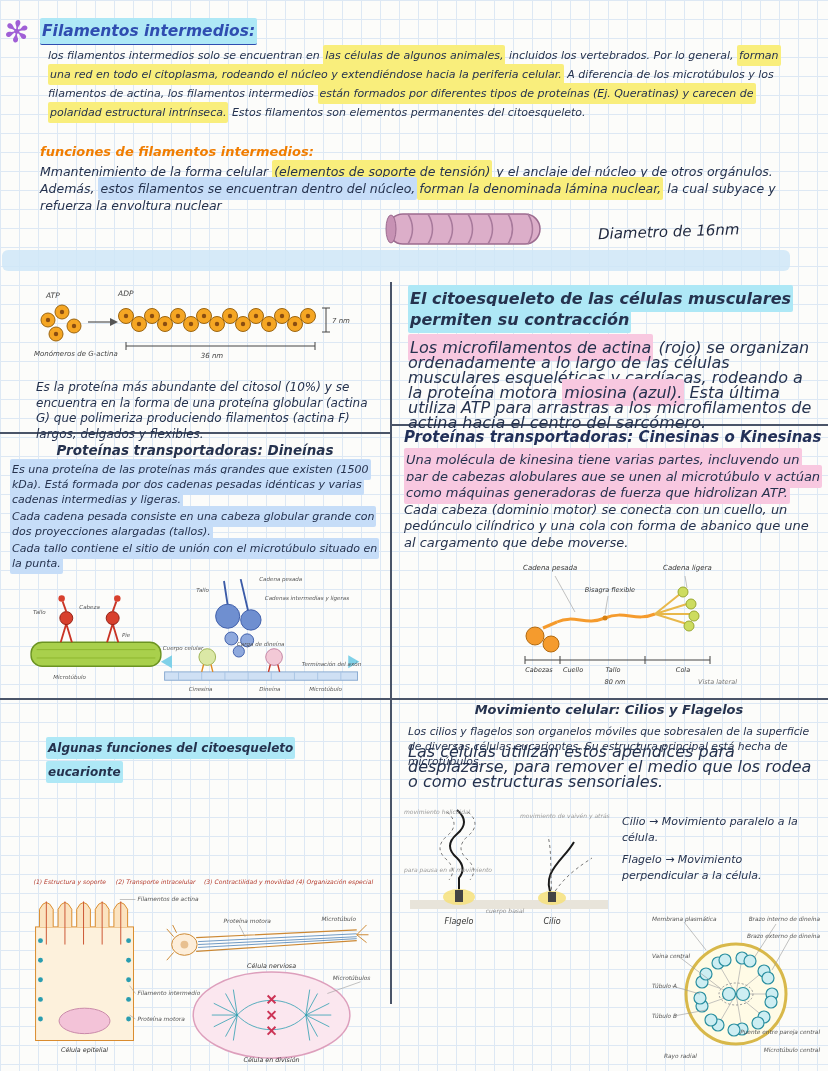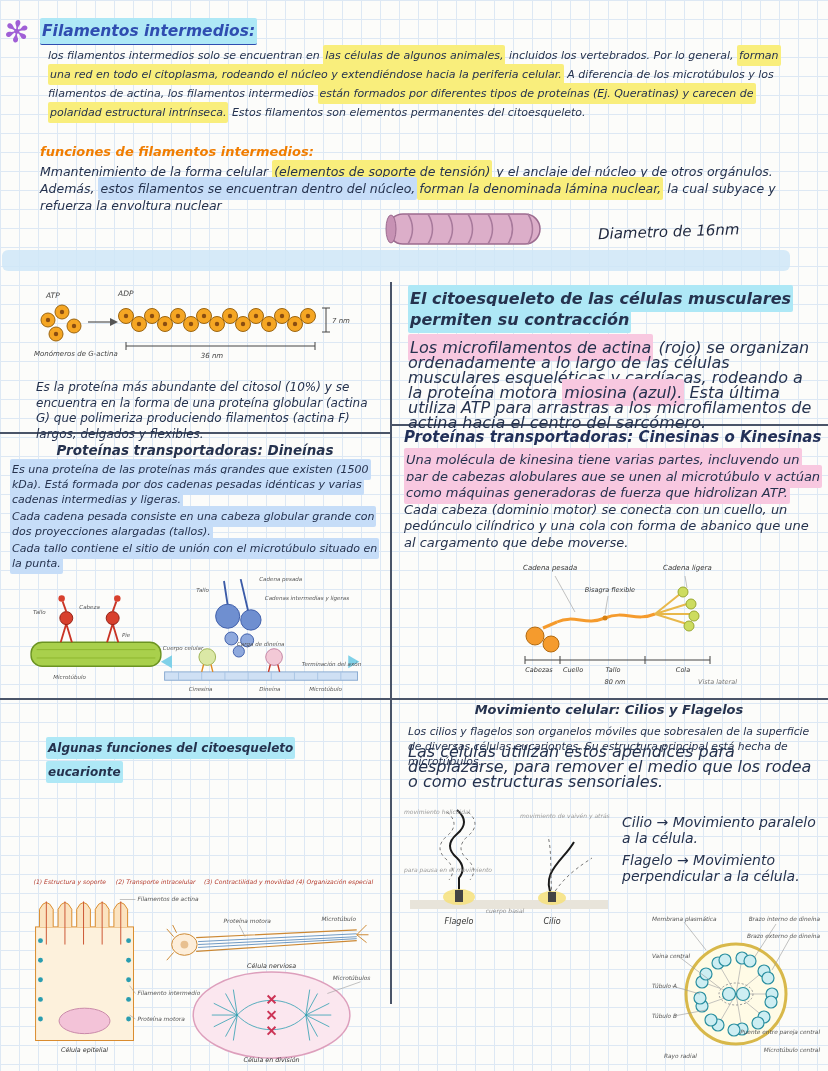--- a/index.html
+++ b/index.html
@@ -34,21 +34,21 @@
   .dyn-title { left:0; top:442px; width:390px; text-align:center; font-size:13.5px; font-weight:bold; }
   .dyn-text { left:10px; top:462px; width:374px; font-size:11px; line-height:15px; }
   .dyn-text p { margin:0 0 2px 0; }
   .muscle-title { left:408px; top:288px; width:402px; font-size:16px; line-height:21px; font-weight:bold; }
   .muscle-para { left:408px; top:340px; width:406px; font-size:16px; line-height:15px; }
   .kin-title { left:404px; top:428px; width:420px; font-size:15px; font-weight:bold; color:#223058; }
   .kin-para { left:404px; top:452px; width:418px; font-size:13px; line-height:16.5px; }
   .cilia-title { left:390px; top:702px; width:438px; text-align:center; font-size:13px; font-weight:bold; }
   .cilia-p1 { left:408px; top:724px; width:412px; font-size:10.8px; line-height:15px; }
   .cilia-p2 { left:408px; top:744px; width:412px; font-size:16px; line-height:15px; }
-  .cilia-notes { left:622px; top:814px; width:198px; font-size:14px; line-height:16px; }
+  .cilia-notes { left:622px; top:814px; width:198px; font-size:11px; line-height:16px; }
   .cilia-notes p { margin-bottom:6px; }
   .func-title { left:46px; top:736px; width:320px; font-size:12px; line-height:24px; font-weight:bold; }
   .func-list { left:38px; top:792px; width:330px; font-size:11.5px; }
   .func-row { height:21px; }
   .func-row .dot { display:inline-block; width:14px; color:#25324e; }
   svg text { font-family:"DejaVu Sans", sans-serif; font-style:italic; }
 </style>
 </head>
 <body>
 

